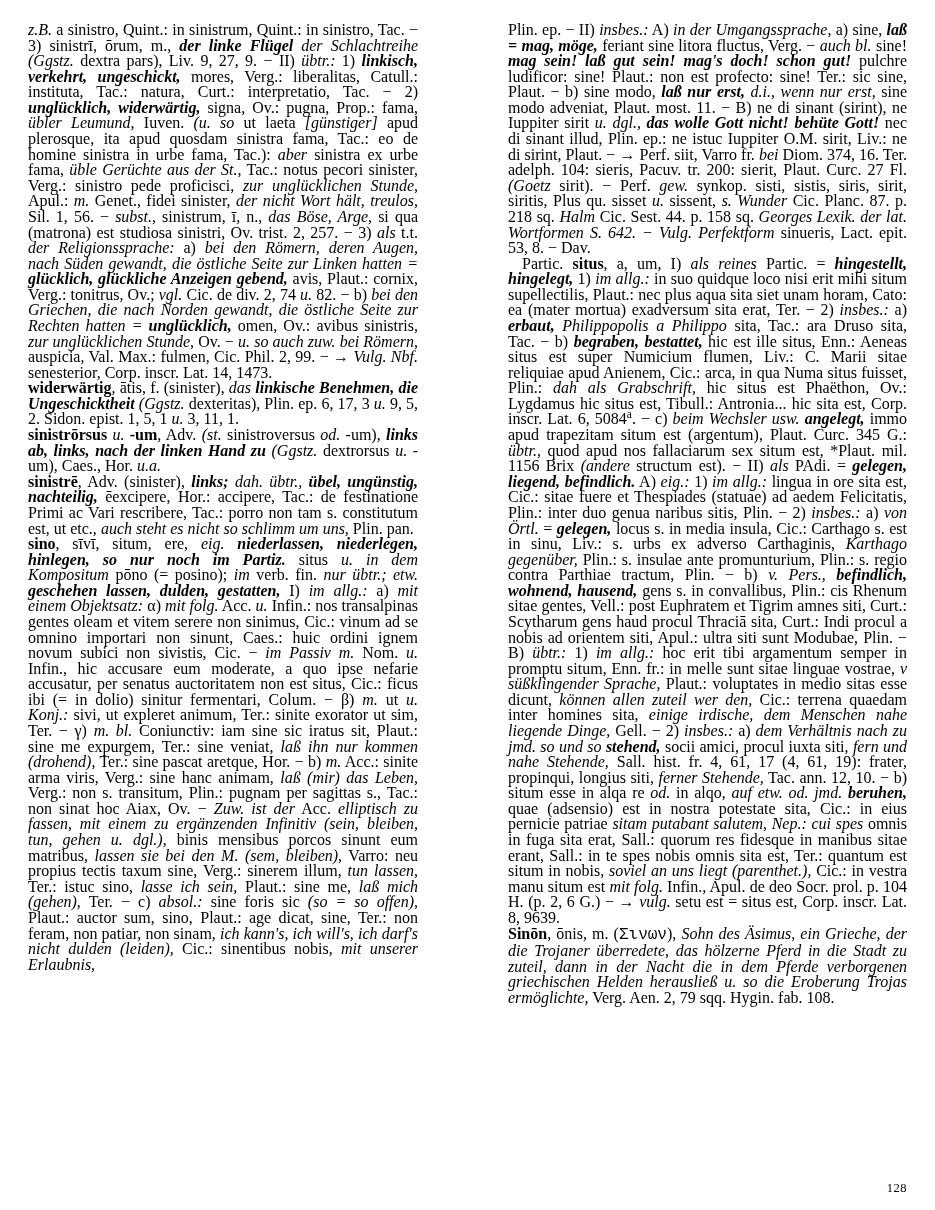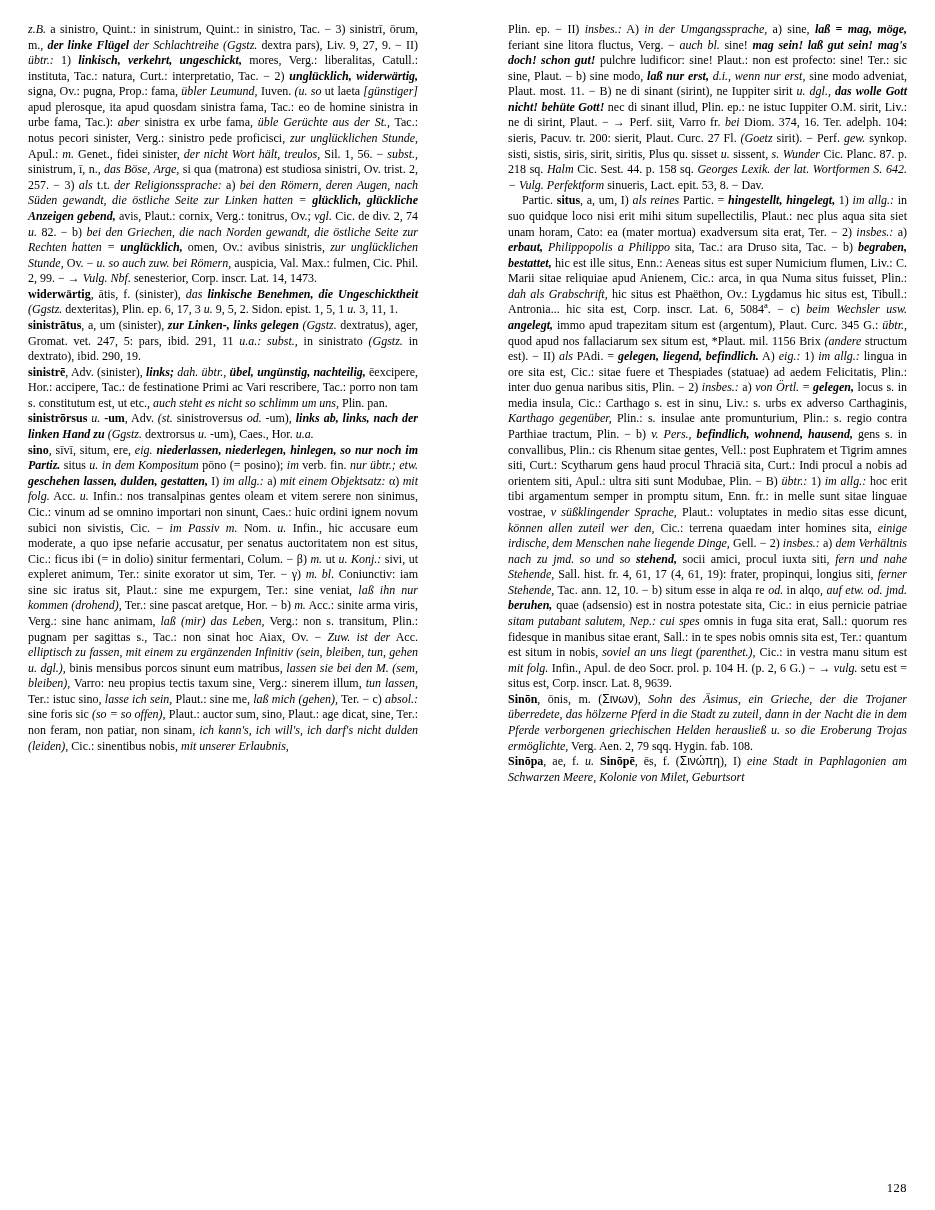--- a/index.html
+++ b/index.html
@@ -24,67 +24,65 @@
   #columns {
     display: flex;
     flex-direction: row;
     align-items: flex-start;
     justify-content: space-between;
     width: 879px;
     height: 1145px;
   }
   .column {
     width: 390px;
-    font-size: 12px;
+    font-size: 16px;
     line-height: 15.58px;
     text-align: justify;
     text-justify: inter-word;
     hyphens: manual;
   }
   .col-right { width: 399px; }
   .entry {
     margin: 0;
     padding: 0;
     text-indent: 0;
   }
   .entry + .entry { margin-top: 0; }
   .para-indent { text-indent: 14px; }
   i, .it { font-style: italic; }
   b, .bd { font-weight: bold; }
-  .gk { font-family: Liberation Sans, sans-serif; font-style: normal; }
+  .gk { font-family: Liberation Mono, monospace; font-style: normal; }
   .sup { font-size: 0.72em; vertical-align: super; line-height: 0; }
   #page-number {
     position: absolute;
     right: 28px;
     bottom: 14px;
     font-size: 12.5px;
     letter-spacing: 0.5px;
     color: #000;
   }
 </style>
 </head>
 <body>
 
 <div id="page">
 
   <div id="columns">
 
     <div class="column col-left">
       <div class="entry"><i>z.B.</i> a sinistro, Quint.: in sinistrum, Quint.: in sinistro, Tac. − 3) sinistrī, ōrum, m., <b><i>der linke Flügel</i></b> <i>der Schlachtreihe (Ggstz.</i> dextra pars), Liv. 9, 27, 9. − II) <i>übtr.:</i> 1) <b><i>linkisch, verkehrt, ungeschickt,</i></b> mores, Verg.: liberalitas, Catull.: instituta, Tac.: natura, Curt.: interpretatio, Tac. − 2) <b><i>unglücklich, widerwärtig,</i></b> signa, Ov.: pugna, Prop.: fama, <i>übler Leumund,</i> Iuven. <i>(u. so</i> ut laeta <i>[günstiger]</i> apud plerosque, ita apud quosdam sinistra fama, Tac.: eo de homine sinistra in urbe fama, Tac.): <i>aber</i> sinistra ex urbe fama, <i>üble Gerüchte aus der St.,</i> Tac.: notus pecori sinister, Verg.: sinistro pede proficisci, <i>zur unglücklichen Stunde,</i> Apul.: <i>m.</i> Genet., fidei sinister, <i>der nicht Wort hält, treulos,</i> Sil. 1, 56. − <i>subst.,</i> sinistrum, ī, n., <i>das Böse, Arge,</i> si qua (matrona) est studiosa sinistri, Ov. trist. 2, 257. − 3) <i>als</i> t.t. <i>der Religionssprache:</i> a) <i>bei den Römern, deren Augen, nach Süden gewandt, die östliche Seite zur Linken hatten =</i> <b><i>glücklich, glückliche Anzeigen gebend,</i></b> avis, Plaut.: cornix, Verg.: tonitrus, Ov.; <i>vgl.</i> Cic. de div. 2, 74 <i>u.</i> 82. − b) <i>bei den Griechen, die nach Norden gewandt, die östliche Seite zur Rechten hatten =</i> <b><i>unglücklich,</i></b> omen, Ov.: avibus sinistris, <i>zur unglücklichen Stunde,</i> Ov. − <i>u. so auch zuw. bei Römern,</i> auspicia, Val. Max.: fulmen, Cic. Phil. 2, 99. − → <i>Vulg. Nbf.</i> senesterior, Corp. inscr. Lat. 14, 1473.</div>
       <div class="entry"><b>widerwärtig</b>, ātis, f. (sinister), <i>das</i> <b><i>linkische Benehmen, die Ungeschicktheit</i></b> <i>(Ggstz.</i> dexteritas), Plin. ep. 6, 17, 3 <i>u.</i> 9, 5, 2. Sidon. epist. 1, 5, 1 <i>u.</i> 3, 11, 1.</div>
-      <div class="entry"><b>sinistrātus</b>, a, um (sinister), <b><i>zur Linken-, links gelegen</i></b> <i>(Ggstz.</i> dextratus), ager, Gromat. vet. 247, 5: pars, ibid. 291, 11 <i>u.a.:</i> <i>subst.,</i> in sinistrato <i>(Ggstz.</i> in dextrato), ibid. 290, 19.</div>
+      <div class="entry"><b>sinistrōrsus</b> <i>u.</i> <b>-um</b>, Adv. <i>(st.</i> sinistroversus <i>od.</i> -um), <b><i>links ab, links, nach der linken Hand zu</i></b> <i>(Ggstz.</i> dextrorsus <i>u.</i> -um), Caes., Hor. <i>u.a.</i></div>
       <div class="entry"><b>sinistrē</b>, Adv. (sinister), <b><i>links;</i></b> <i>dah. übtr.,</i> <b><i>übel, ungünstig, nachteilig,</i></b> ēexcipere, Hor.: accipere, Tac.: de festinatione Primi ac Vari rescribere, Tac.: porro non tam s. constitutum est, ut etc., <i>auch steht es nicht so schlimm um uns,</i> Plin. pan.</div>
-      <div class="entry"><b>sinistrōrsus</b> <i>u.</i> <b>-um</b>, Adv. <i>(st.</i> sinistroversus <i>od.</i> -um), <b><i>links ab, links, nach der linken Hand zu</i></b> <i>(Ggstz.</i> dextrorsus <i>u.</i> -um), Caes., Hor. <i>u.a.</i></div>
       <div class="entry"><b>sino</b>, sīvī, situm, ere, <i>eig.</i> <b><i>niederlassen, niederlegen, hinlegen, so nur noch im Partiz.</i></b> situs <i>u. in dem Kompositum</i> pōno (= posino); <i>im</i> verb. fin. <i>nur übtr.; etw.</i> <b><i>geschehen lassen, dulden, gestatten,</i></b> I) <i>im allg.:</i> a) <i>mit einem Objektsatz:</i> α) <i>mit folg.</i> Acc. <i>u.</i> Infin.: nos transalpinas gentes oleam et vitem serere non sinimus, Cic.: vinum ad se omnino importari non sinunt, Caes.: huic ordini ignem novum subici non sivistis, Cic. − <i>im Passiv m.</i> Nom. <i>u.</i> Infin., hic accusare eum moderate, a quo ipse nefarie accusatur, per senatus auctoritatem non est situs, Cic.: ficus ibi (= in dolio) sinitur fermentari, Colum. − β) <i>m.</i> ut <i>u. Konj.:</i> sivi, ut expleret animum, Ter.: sinite exorator ut sim, Ter. − γ) <i>m. bl.</i> Coniunctiv: iam sine sic iratus sit, Plaut.: sine me expurgem, Ter.: sine veniat, <i>laß ihn nur kommen (drohend),</i> Ter.: sine pascat aretque, Hor. − b) <i>m.</i> Acc.: sinite arma viris, Verg.: sine hanc animam, <i>laß (mir) das Leben,</i> Verg.: non s. transitum, Plin.: pugnam per sagittas s., Tac.: non sinat hoc Aiax, Ov. − <i>Zuw. ist der</i> Acc. <i>elliptisch zu fassen, mit einem zu ergänzenden Infinitiv (sein, bleiben, tun, gehen u. dgl.),</i> binis mensibus porcos sinunt eum matribus, <i>lassen sie bei den M. (sem, bleiben),</i> Varro: neu propius tectis taxum sine, Verg.: sinerem illum, <i>tun lassen,</i> Ter.: istuc sino, <i>lasse ich sein,</i> Plaut.: sine me, <i>laß mich (gehen),</i> Ter. − c) <i>absol.:</i> sine foris sic <i>(so = so offen),</i> Plaut.: auctor sum, sino, Plaut.: age dicat, sine, Ter.: non feram, non patiar, non sinam, <i>ich kann's, ich will's, ich darf's nicht dulden (leiden),</i> Cic.: sinentibus nobis, <i>mit unserer Erlaubnis,</i></div>
     </div>
 
     <div class="column col-right">
       <div class="entry">Plin. ep. − II) <i>insbes.:</i> A) <i>in der Umgangssprache,</i> a) sine, <b><i>laß = mag, möge,</i></b> feriant sine litora fluctus, Verg. − <i>auch bl.</i> sine! <b><i>mag sein! laß gut sein! mag's doch! schon gut!</i></b> pulchre ludificor: sine! Plaut.: non est profecto: sine! Ter.: sic sine, Plaut. − b) sine modo, <b><i>laß nur erst,</i></b> <i>d.i., wenn nur erst,</i> sine modo adveniat, Plaut. most. 11. − B) ne di sinant (sirint), ne Iuppiter sirit <i>u. dgl.,</i> <b><i>das wolle Gott nicht! behüte Gott!</i></b> nec di sinant illud, Plin. ep.: ne istuc Iuppiter O.M. sirit, Liv.: ne di sirint, Plaut. − → Perf. siit, Varro fr. <i>bei</i> Diom. 374, 16. Ter. adelph. 104: sieris, Pacuv. tr. 200: sierit, Plaut. Curc. 27 Fl. <i>(Goetz</i> sirit). − Perf. <i>gew.</i> synkop. sisti, sistis, siris, sirit, siritis, Plus qu. sisset <i>u.</i> sissent, <i>s. Wunder</i> Cic. Planc. 87. p. 218 sq. <i>Halm</i> Cic. Sest. 44. p. 158 sq. <i>Georges Lexik. der lat. Wortformen S. 642. − Vulg. Perfektform</i> sinueris, Lact. epit. 53, 8. − Dav.</div>
       <div class="entry para-indent">Partic. <b>situs</b>, a, um, I) <i>als reines</i> Partic. = <b><i>hingestellt, hingelegt,</i></b> 1) <i>im allg.:</i> in suo quidque loco nisi erit mihi situm supellectilis, Plaut.: nec plus aqua sita siet unam horam, Cato: ea (mater mortua) exadversum sita erat, Ter. − 2) <i>insbes.:</i> a) <b><i>erbaut,</i></b> <i>Philippopolis a Philippo</i> sita, Tac.: ara Druso sita, Tac. − b) <b><i>begraben, bestattet,</i></b> hic est ille situs, Enn.: Aeneas situs est super Numicium flumen, Liv.: C. Marii sitae reliquiae apud Anienem, Cic.: arca, in qua Numa situs fuisset, Plin.: <i>dah als Grabschrift,</i> hic situs est Phaëthon, Ov.: Lygdamus hic situs est, Tibull.: Antronia... hic sita est, Corp. inscr. Lat. 6, 5084<span class="sup">a</span>. − c) <i>beim Wechsler usw.</i> <b><i>angelegt,</i></b> immo apud trapezitam situm est (argentum), Plaut. Curc. 345 G.: <i>übtr.,</i> quod apud nos fallaciarum sex situm est, *Plaut. mil. 1156 Brix <i>(andere</i> structum est). − II) <i>als</i> PAdi. = <b><i>gelegen, liegend, befindlich.</i></b> A) <i>eig.:</i> 1) <i>im allg.:</i> lingua in ore sita est, Cic.: sitae fuere et Thespiades (statuae) ad aedem Felicitatis, Plin.: inter duo genua naribus sitis, Plin. − 2) <i>insbes.:</i> a) <i>von Örtl.</i> = <b><i>gelegen,</i></b> locus s. in media insula, Cic.: Carthago s. est in sinu, Liv.: s. urbs ex adverso Carthaginis, <i>Karthago gegenüber,</i> Plin.: s. insulae ante promunturium, Plin.: s. regio contra Parthiae tractum, Plin. − b) <i>v. Pers.,</i> <b><i>befindlich, wohnend, hausend,</i></b> gens s. in convallibus, Plin.: cis Rhenum sitae gentes, Vell.: post Euphratem et Tigrim amnes siti, Curt.: Scytharum gens haud procul Thraciā sita, Curt.: Indi procul a nobis ad orientem siti, Apul.: ultra siti sunt Modubae, Plin. − B) <i>übtr.:</i> 1) <i>im allg.:</i> hoc erit tibi argamentum semper in promptu situm, Enn. fr.: in melle sunt sitae linguae vostrae, <i>v süßklingender Sprache,</i> Plaut.: voluptates in medio sitas esse dicunt, <i>können allen zuteil wer den,</i> Cic.: terrena quaedam inter homines sita, <i>einige irdische, dem Menschen nahe liegende Dinge,</i> Gell. − 2) <i>insbes.:</i> a) <i>dem Verhältnis nach zu jmd. so und so</i> <b><i>stehend,</i></b> socii amici, procul iuxta siti, <i>fern und nahe Stehende,</i> Sall. hist. fr. 4, 61, 17 (4, 61, 19): frater, propinqui, longius siti, <i>ferner Stehende,</i> Tac. ann. 12, 10. − b) situm esse in alqa re <i>od.</i> in alqo, <i>auf etw. od. jmd.</i> <b><i>beruhen,</i></b> quae (adsensio) est in nostra potestate sita, Cic.: in eius pernicie patriae <i>sitam putabant salutem, Nep.: cui spes</i> omnis in fuga sita erat, Sall.: quorum res fidesque in manibus sitae erant, Sall.: in te spes nobis omnis sita est, Ter.: quantum est situm in nobis, <i>soviel an uns liegt (parenthet.),</i> Cic.: in vestra manu situm est <i>mit folg.</i> Infin., Apul. de deo Socr. prol. p. 104 H. (p. 2, 6 G.) − → <i>vulg.</i> setu est = situs est, Corp. inscr. Lat. 8, 9639.</div>
       <div class="entry"><b>Sinōn</b>, ōnis, m. (<span class="gk">Σινων</span>), <i>Sohn des Äsimus, ein Grieche, der die Trojaner überredete, das hölzerne Pferd in die Stadt zu zuteil, dann in der Nacht die in dem Pferde verborgenen griechischen Helden herausließ u. so die Eroberung Trojas ermöglichte,</i> Verg. Aen. 2, 79 sqq. Hygin. fab. 108.</div>
-      <div class="entry"><b>Sinōpa</b>, ae, f. <i>u.</i> <b>Sinōpē</b>, ēs, f. (<span class="gk">Σινώπη</span>), I) <i>eine Stadt in Paphlagonien am Schwarzen Meere, Kolonie von Milet, Geburtsort</i></div>
     </div>
 
   </div>
 
   <div id="page-number">128</div>
 
 </div>
 
 </body></html>

